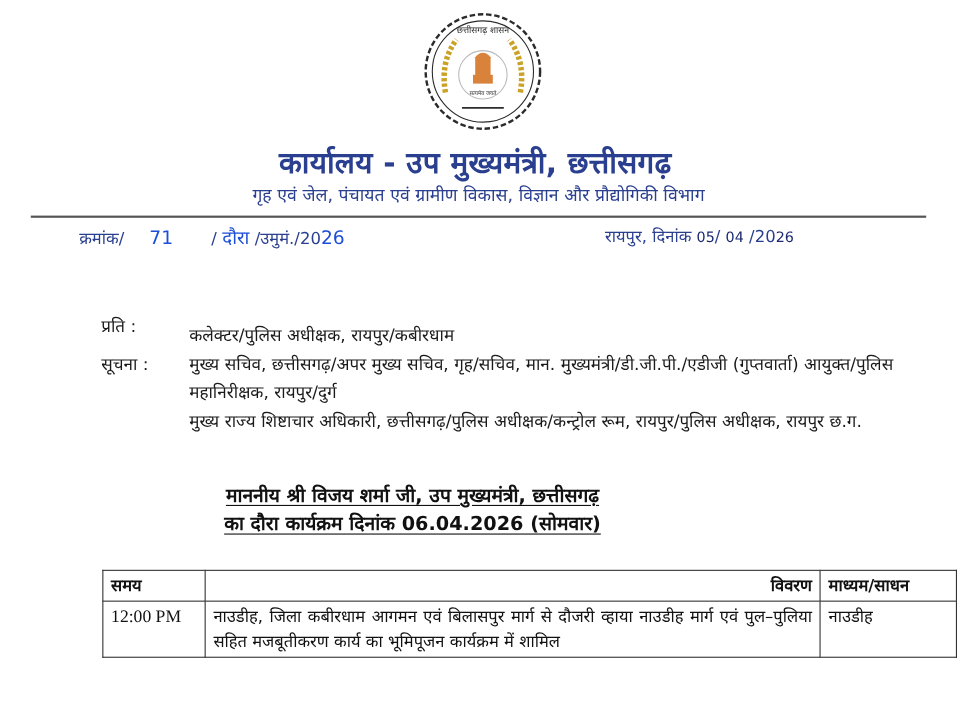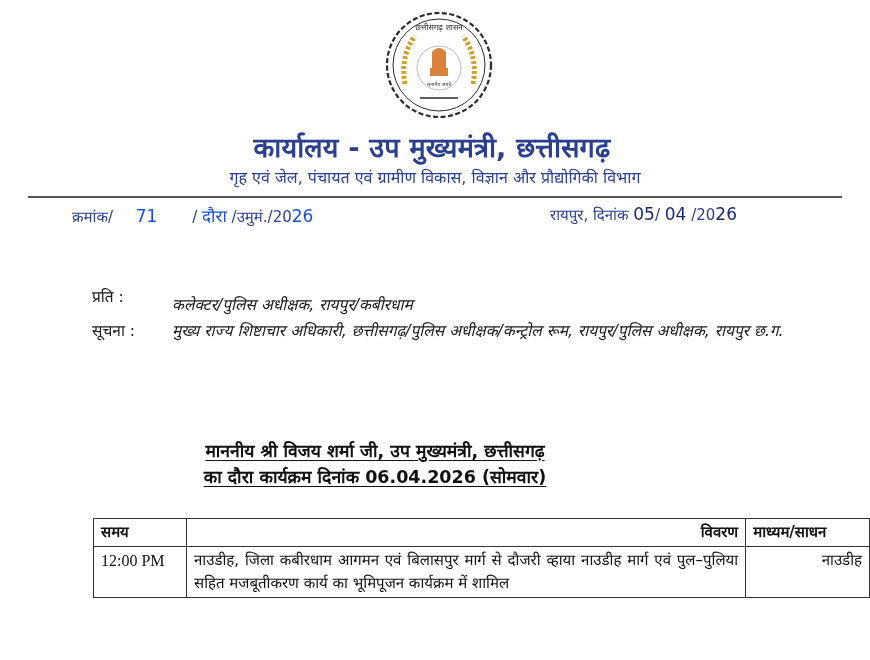--- a/index.html
+++ b/index.html
@@ -15,39 +15,39 @@
     font-size: 27px; color: #2a3f8f; font-weight: bold; letter-spacing: 0.2px;
   }
   #dept-line {
     left: 0; width: 870px; top: 166px; text-align: center;
     font-size: 16px; color: #2a3f8f;
   }
   #rule { left: 28px; top: 196px; width: 814px; height: 0; border-top: 2px solid #555; }
   #ref-line { left: 72px; top: 204px; font-size: 15px; color: #2a3f8f; white-space: nowrap; }
   #ref-line .hand { font-family: "DejaVu Sans", sans-serif; color: #1d4ed8; font-size: 17px; }
   #date-line { left: 550px; top: 204px; font-size: 15px; color: #2a3f8f; white-space: nowrap; }
-  #date-line .hand { color: #1b2870; font-size: 17px; }
+  #date-line .hand { color: #1b2870; font-size: 13px; }
   .addr { font-size: 15.5px; line-height: 26px; color: #1a1a1a; }
   .addr-label { left: 92px; width: 70px; }
-  .addr-text { left: 172px; width: 640px; text-align: justify; font-style: italic; }
+  .addr-text { left: 172px; width: 640px; text-align: justify; }
   #prati-label { top: 284px; }
   #prati-text { top: 292px; }
   #suchna-label { top: 318px; }
   #suchna-text { top: 318px; }
   #program-title {
     left: 0; width: 750px; top: 438px; text-align: center;
     font-size: 17.5px; font-weight: bold; line-height: 26px; color: #111;
   }
   #program-title span { text-decoration: underline; text-underline-offset: 3px; }
   #schedule { left: 93px; top: 518px; border-collapse: collapse; font-size: 15px; color: #111; }
   #schedule td, #schedule th { border: 1.5px solid #333; padding: 2px 7px; vertical-align: top; line-height: 23px; }
   #schedule th { font-weight: bold; text-align: left; }
   .col-time { width: 80px; text-align: left; font-family: "Liberation Serif", serif; font-size: 16px; }
   .col-desc { width: 567px; text-align: justify; }
-  .col-mode { width: 112px; text-align: right; }
+  .col-mode { width: 112px; text-align: left; }
 </style>
 </head>
 <body>
 
 <div id="logo" class="abs">
   <svg width="118" height="118" viewBox="0 0 118 118">
     <g fill="none" stroke="#2b2b2b" stroke-width="2.2">
       <circle cx="59" cy="59" r="52" stroke-dasharray="5 2.5"></circle>
       <circle cx="59" cy="59" r="46" stroke-width="1"></circle>
     </g>
@@ -78,20 +78,21 @@
   <span>रायपुर, दिनांक</span>
   <span class="hand">05</span>/
   <span class="hand">04</span>
   /<span>20</span><span class="hand">26</span>
 </div>
 
 <div id="prati-label" class="abs addr addr-label">प्रति :</div>
 <div id="prati-text" class="abs addr addr-text">कलेक्टर/पुलिस अधीक्षक, रायपुर/कबीरधाम</div>
 <div id="suchna-label" class="abs addr addr-label">सूचना :</div>
 <div id="suchna-text" class="abs addr addr-text">
+  <div>मुख्य सचिव, छत्तीसगढ़/अपर मुख्य सचिव, गृह/सचिव, मान. मुख्यमंत्री/डी.जी.पी./एडीजी (गुप्तवार्ता) आयुक्त/पुलिस महानिरीक्षक, रायपुर/दुर्ग</div>
   <div>मुख्य राज्य शिष्टाचार अधिकारी, छत्तीसगढ़/पुलिस अधीक्षक/कन्ट्रोल रूम, रायपुर/पुलिस अधीक्षक, रायपुर छ.ग.</div>
 </div>
 
 <div id="program-title" class="abs">
   <span>माननीय श्री विजय शर्मा जी, उप मुख्यमंत्री, छत्तीसगढ़</span><br>
   <span>का दौरा कार्यक्रम दिनांक 06.04.2026 (सोमवार)</span>
 </div>
 
 <table id="schedule" class="abs">
   <tbody>

